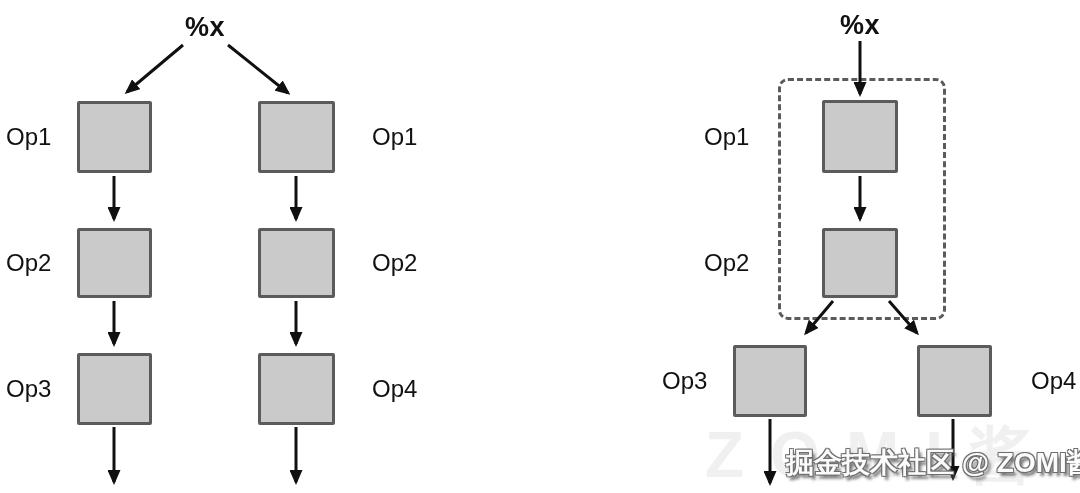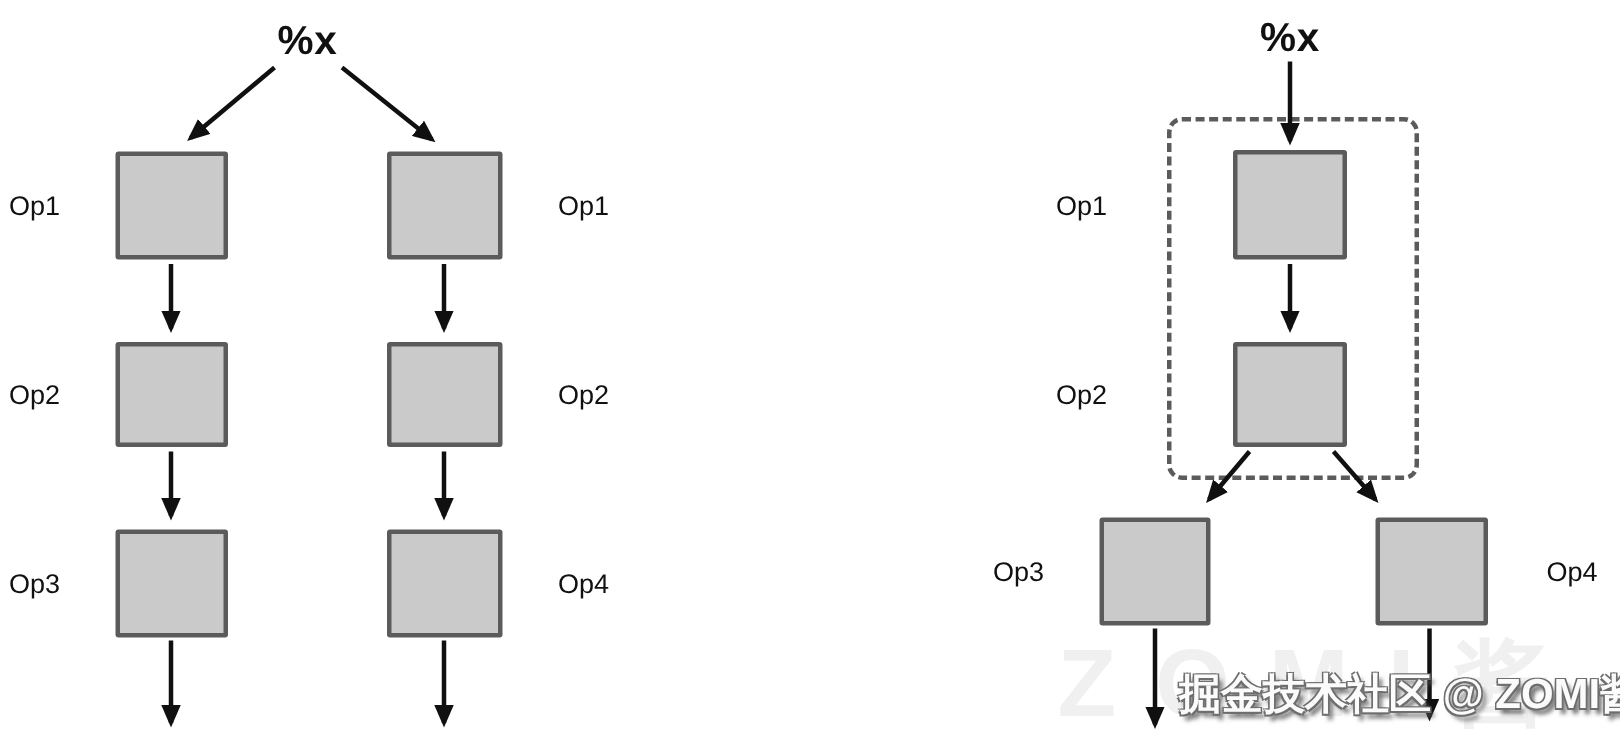--- a/index.html
+++ b/index.html
@@ -20,21 +20,21 @@
     position: absolute;
     font-size: 27px;
     font-weight: bold;
     color: var(--label-text, #111);
     text-align: center;
     width: 80px;
     letter-spacing: 0.5px;
   }
   .op-label {
     position: absolute;
-    font-size: 18px;
+    font-size: 24px;
     color: var(--label-text, #111);
     white-space: nowrap;
     line-height: 26px;
   }
   .op-box {
     position: absolute;
     box-sizing: border-box;
     background: var(--box-fill, #cacaca);
     border: 3px solid var(--box-border, #5b5b5b);
     border-radius: 2px;

